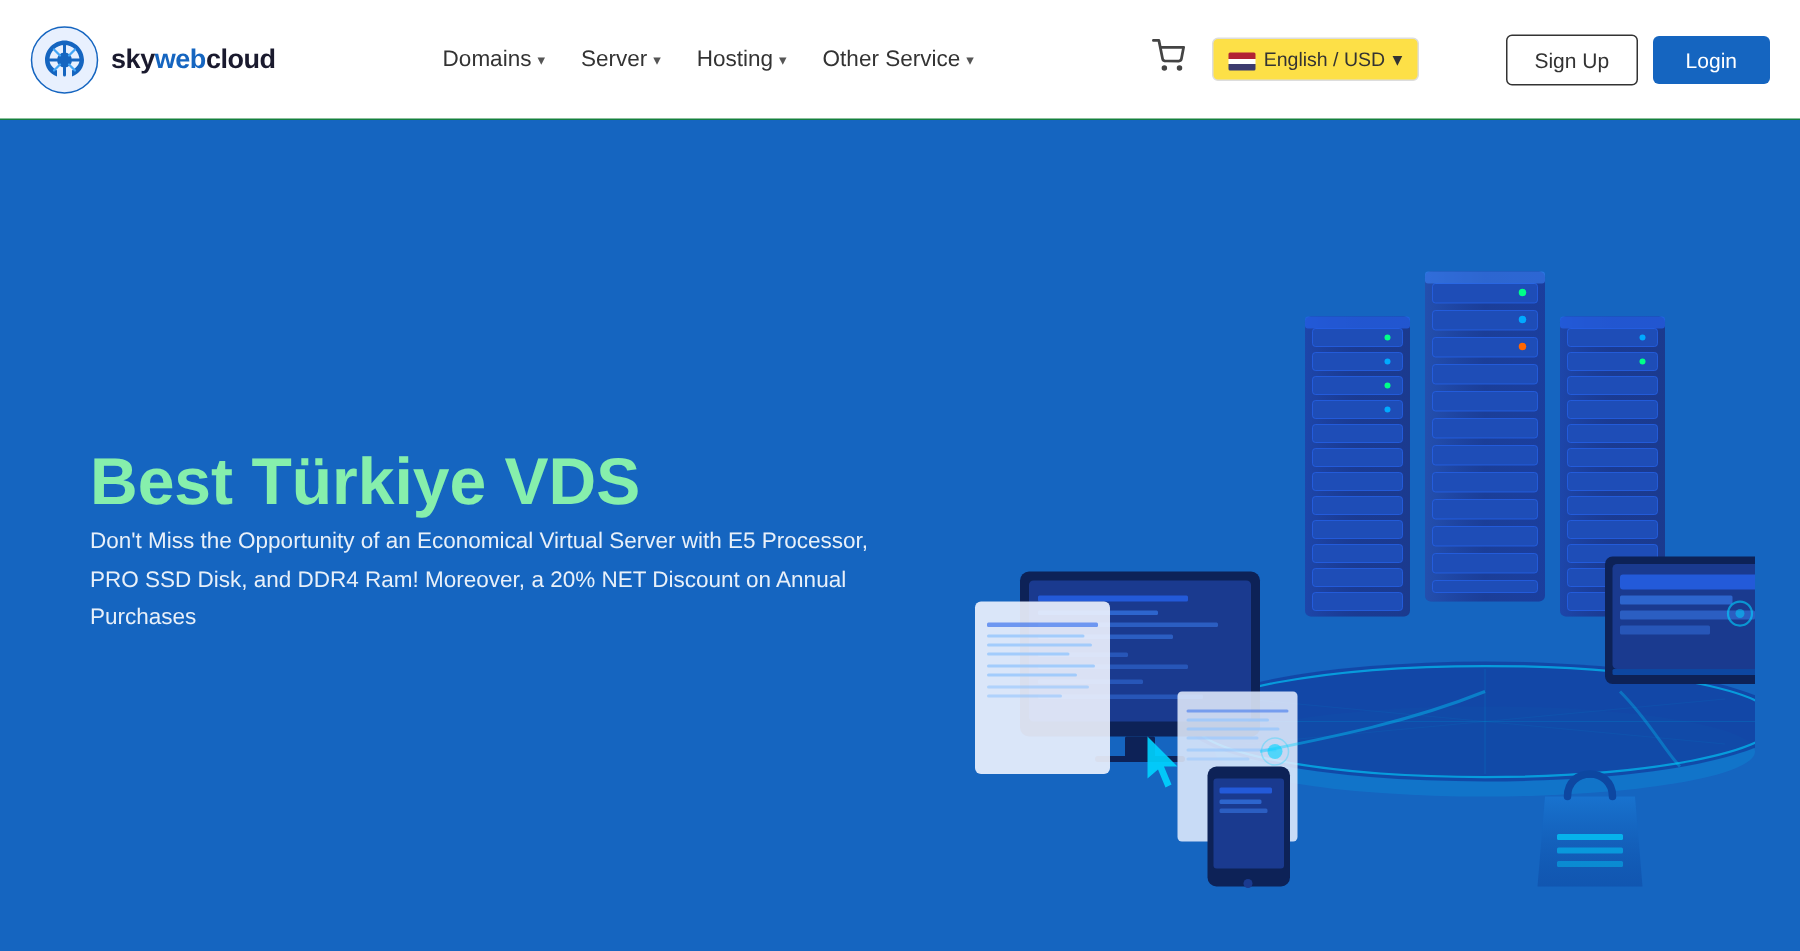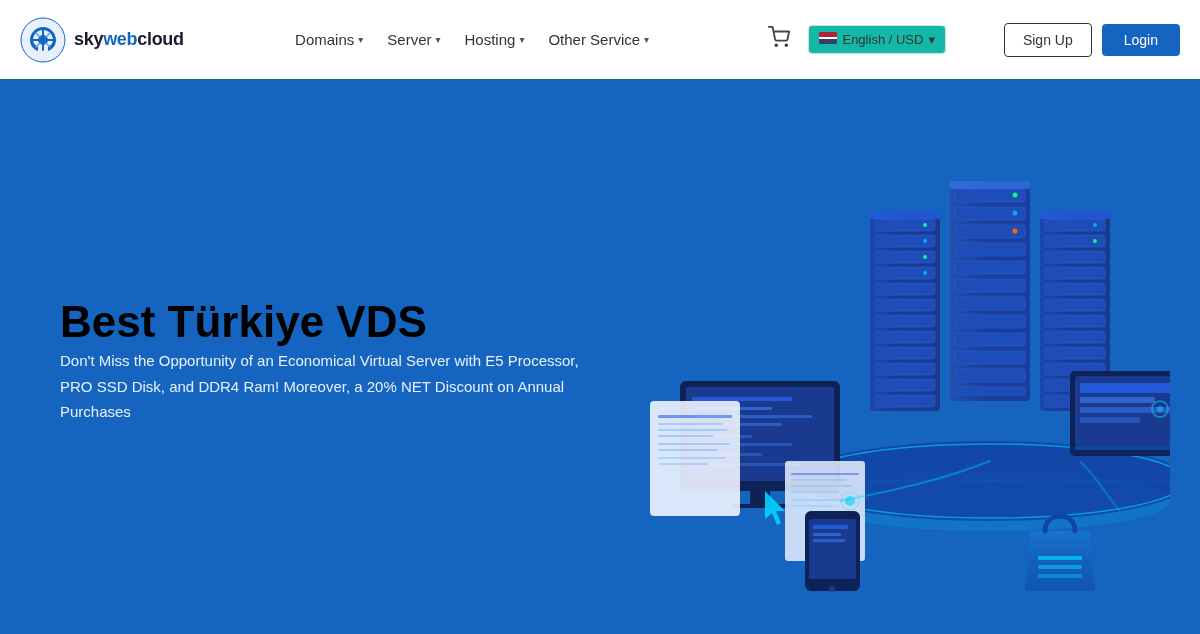--- a/index.html
+++ b/index.html
@@ -68,26 +68,26 @@
       gap: 10px;
     }
     .cart-icon-wrap {
       cursor: pointer;
       padding: 6px 8px;
       color: #444;
       font-size: 18px;
     }
     .lang-btn {
       display: flex;
-      align-items: flex-start;
+      align-items: flex-end;
       gap: 5px;
       padding: 6px 10px;
       border: 1px solid #ddd;
       border-radius: 4px;
-      background: #14b8a6;
+      background: #fde047;
       cursor: pointer;
       font-size: 13px;
       color: #333;
     }
     .flag-icon {
       width: 18px;
       height: 12px;
       background: linear-gradient(180deg, #B22234 0%, #B22234 38%, #fff 38%, #fff 62%, #3C3B6E 62%);
       border-radius: 1px;
       display: inline-block;
@@ -126,21 +126,21 @@
     }
     .hero-content {
       max-width: 560px;
       color: #fff;
       z-index: 2;
     }
     .hero-title {
       font-size: 44px;
       font-weight: 800;
       line-height: 1.15;
-      color: #000000;
+      color: #86efac;
     }
     .hero-desc {
       font-size: 15px;
       line-height: 1.7;
       color: rgba(255,255,255,0.9);
       max-width: 520px;
     }
 
     
     .server-scene {

